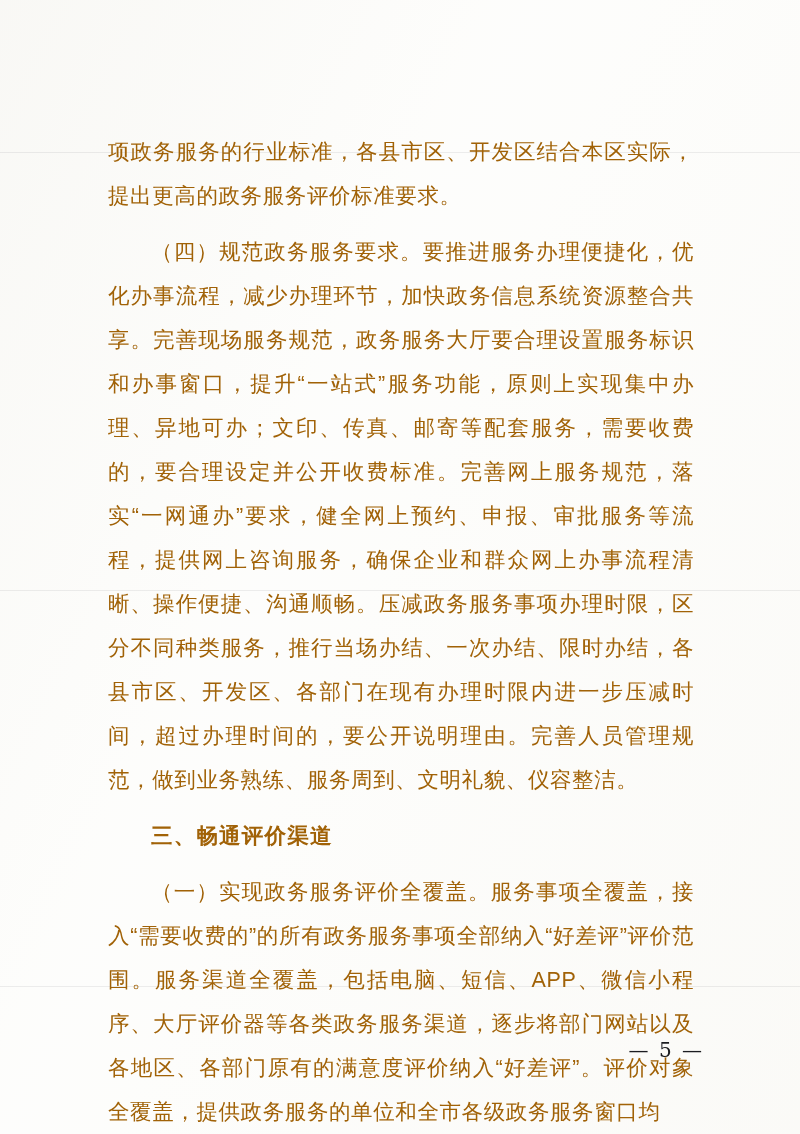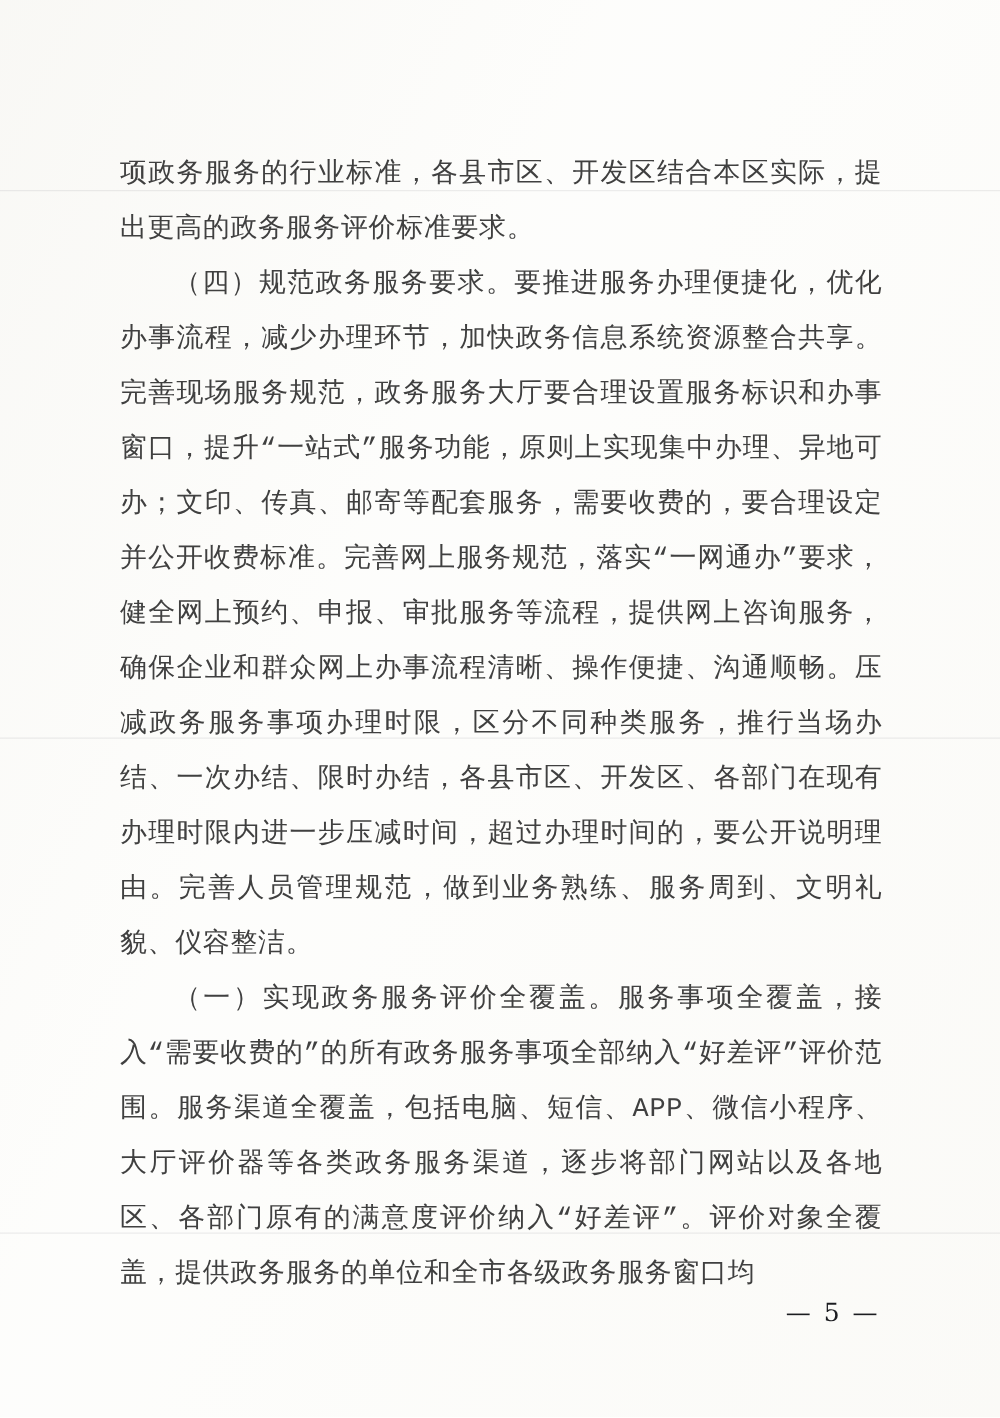--- a/index.html
+++ b/index.html
@@ -23,28 +23,28 @@
       linear-gradient(115deg, rgba(245,244,240,0.55), rgba(255,255,255,0.2) 40%, rgba(248,247,243,0.5));
     pointer-events: none;
   }
   .content {
     position: absolute;
     left: 96px;
     top: 118px;
     width: 610px;
   }
   p {
-    margin: 0;
+    margin: 12px;
     font-size: 21.5px;
     line-height: 44px;
-    color: #404040;
+    color: #a16207;
     letter-spacing: 0.6px;
     text-align: justify;
     text-justify: inter-ideograph;
-    font-family: Liberation Mono, monospace;
+    font-family: Liberation Sans, sans-serif;
   }
   p.indent {
     text-indent: 2em;
   }
   p.heading {
     text-indent: 2em;
     font-weight: bold;
     letter-spacing: 1.2px;
   }
   .footer {
@@ -74,17 +74,18 @@
 
 <div class="page">
   <div class="paper-tint"></div>
   <div class="streak s1"></div>
   <div class="streak s2"></div>
   <div class="streak s3"></div>
 
   <div class="content">
     <p class="continued">项政务服务的行业标准，各县市区、开发区结合本区实际，提出更高的政务服务评价标准要求。</p>
     <p class="indent">（四）规范政务服务要求。要推进服务办理便捷化，优化办事流程，减少办理环节，加快政务信息系统资源整合共享。完善现场服务规范，政务服务大厅要合理设置服务标识和办事窗口，提升“一站式”服务功能，原则上实现集中办理、异地可办；文印、传真、邮寄等配套服务，需要收费的，要合理设定并公开收费标准。完善网上服务规范，落实“一网通办”要求，健全网上预约、申报、审批服务等流程，提供网上咨询服务，确保企业和群众网上办事流程清晰、操作便捷、沟通顺畅。压减政务服务事项办理时限，区分不同种类服务，推行当场办结、一次办结、限时办结，各县市区、开发区、各部门在现有办理时限内进一步压减时间，超过办理时间的，要公开说明理由。完善人员管理规范，做到业务熟练、服务周到、文明礼貌、仪容整洁。</p>
+    <p class="heading">三、畅通评价渠道</p>
     <p class="indent">（一）实现政务服务评价全覆盖。服务事项全覆盖，接入“需要收费的”的所有政务服务事项全部纳入“好差评”评价范围。服务渠道全覆盖，包括电脑、短信、APP、微信小程序、大厅评价器等各类政务服务渠道，逐步将部门网站以及各地区、各部门原有的满意度评价纳入“好差评”。评价对象全覆盖，提供政务服务的单位和全市各级政务服务窗口均</p>
   </div>
 
   <div class="footer">— 5 —</div>
 </div>
 
 </body></html>

